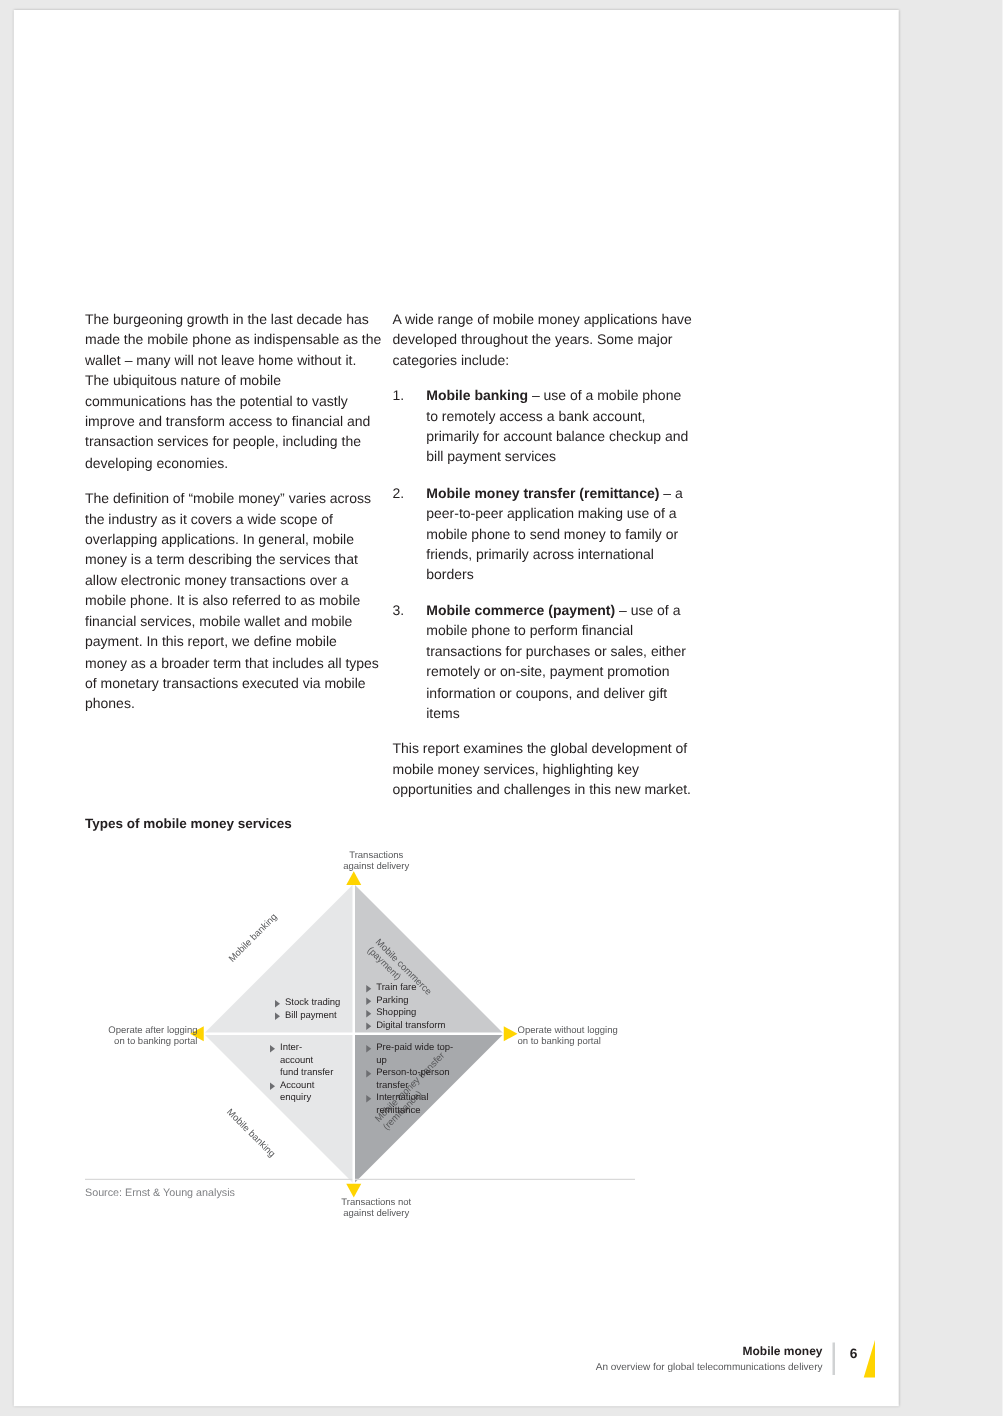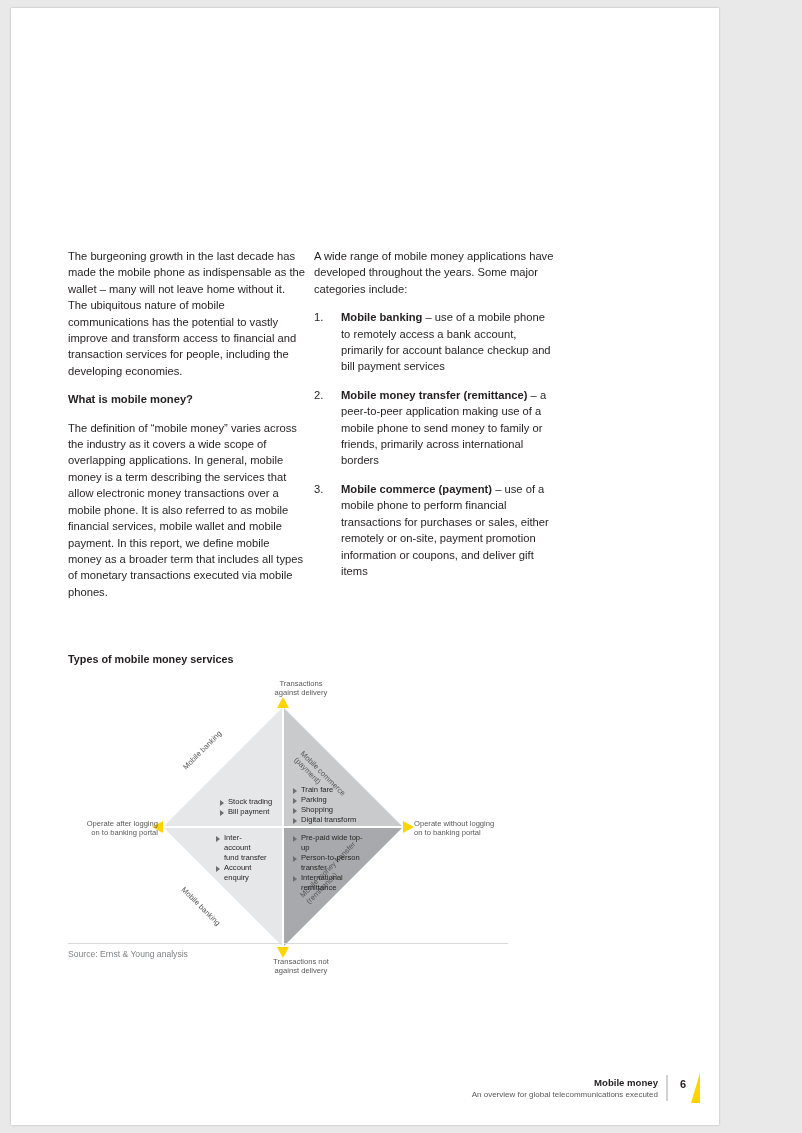--- a/index.html
+++ b/index.html
@@ -91,40 +91,40 @@
   .f-page{position:absolute;right:0px;top:1px;font-size:11px;font-weight:bold;color:#231f20;}
   .f-ytick{position:absolute;right:-14px;top:-4px;width:0;height:0;border-left:9px solid transparent;border-bottom:30px solid #ffd400;}
 </style>
 </head>
 <body>
 
 <div class="page">
 
   <div class="col col-left">
     <p>The burgeoning growth in the last decade has made the mobile phone as indispensable as the wallet – many will not leave home without it. The ubiquitous nature of mobile communications has the potential to vastly improve and transform access to financial and transaction services for people, including the developing economies.</p>
-    <p class="subhead">What is mobile money?</p>
     <p>The definition of “mobile money” varies across the industry as it covers a wide scope of overlapping applications. In general, mobile money is a term describing the services that allow electronic money transactions over a mobile phone. It is also referred to as mobile financial services, mobile wallet and mobile payment. In this report, we define mobile money as a broader term that includes all types of monetary transactions executed via mobile phones.</p>
   </div>
 
   <div class="col col-right">
     <p>A wide range of mobile money applications have developed throughout the years. Some major categories include:</p>
     <ol class="major">
       <li>
         <span class="num">1.</span>
         <b>Mobile banking</b><span> – use of a mobile phone to remotely access a bank account, primarily for account balance checkup and bill payment services</span>
       </li>
       <li>
         <span class="num">2.</span>
         <b>Mobile money transfer (remittance)</b><span> – a peer-to-peer application making use of a mobile phone to send money to family or friends, primarily across international borders</span>
       </li>
       <li>
         <span class="num">3.</span>
         <b>Mobile commerce (payment)</b><span> – use of a mobile phone to perform financial transactions for purchases or sales, either remotely or on-site, payment promotion information or coupons, and deliver gift items</span>
       </li>
     </ol>
+    <p>This report examines the global development of mobile money services, highlighting key opportunities and challenges in this new market.</p>
   </div>
 
   <div class="figure">
     <div class="fig-title">Types of mobile money services</div>
 
     <div class="diagram">
 
       <div class="diamond">
         <div class="q q-tl"></div>
         <div class="q q-tr"></div>
@@ -186,20 +186,20 @@
 
     </div>
 
     <div class="fig-rule"></div>
     <div class="source">Source: Ernst &amp; Young analysis</div>
   </div>
 
   <div class="footer">
     <div class="f-wrap">
       <div class="f-line1">Mobile money</div>
-      <div class="f-line2">An overview for global telecommunications executed</div>
+      <div class="f-line2">An overview for global telecommunications delivery</div>
       <div class="f-bar"></div>
       <div class="f-page">6</div>
       <div class="f-ytick"></div>
     </div>
   </div>
 
 </div>
 
 </body></html>

